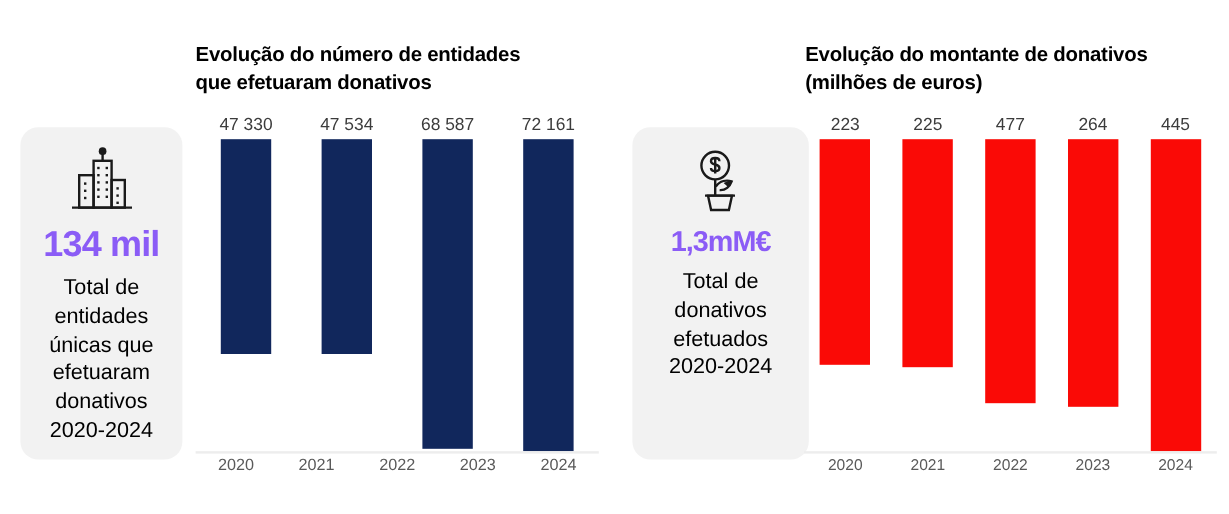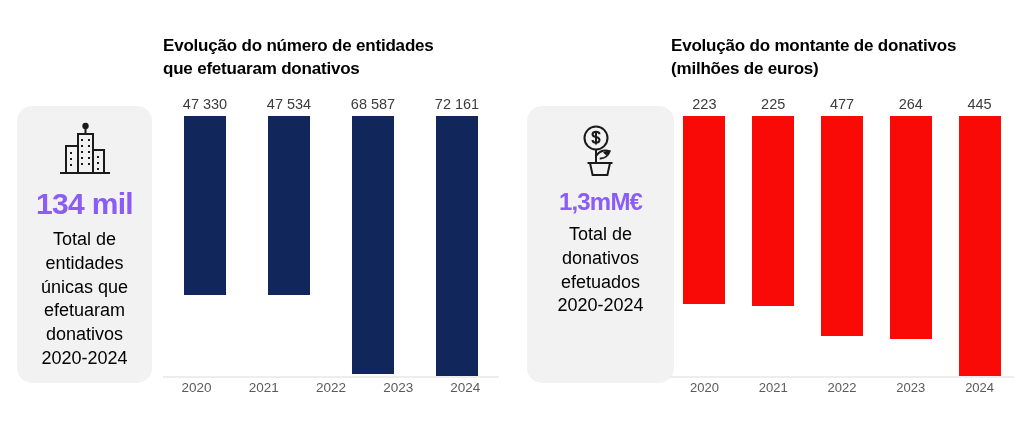--- a/index.html
+++ b/index.html
@@ -131,21 +131,21 @@
     background: #11275c;
   }
   .panel-right .bar { background: #fa0a06; width: 42px; }
 
   .x-axis {
     position: absolute;
     left: 0;
     right: 0;
     top: 284px;
     display: flex;
-    justify-content: flex-start;
+    justify-content: space-between;
   }
   .x-tick {
     width: 20%;
     text-align: center;
     font-size: 13.5px;
     color: #5a5a5a;
   }
   .panel-right .x-tick { font-size: 13px; }
 </style>
 </head>

